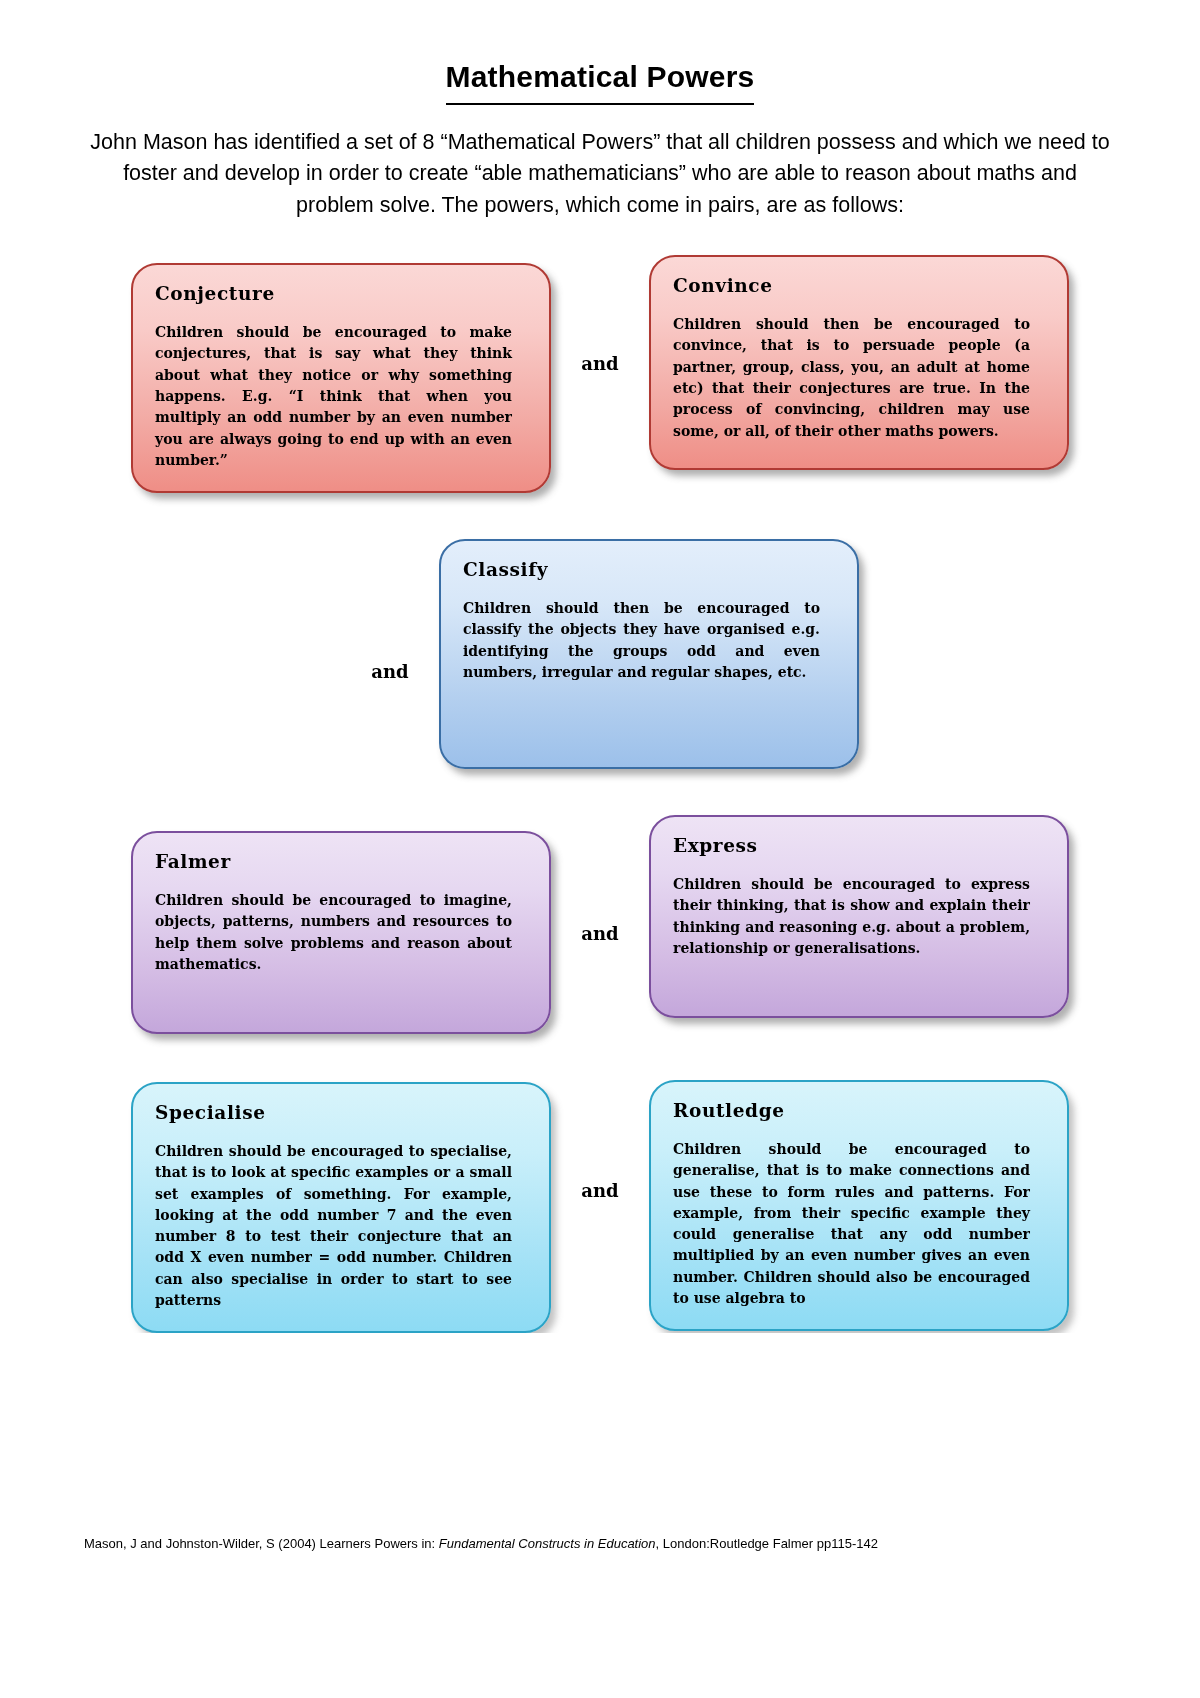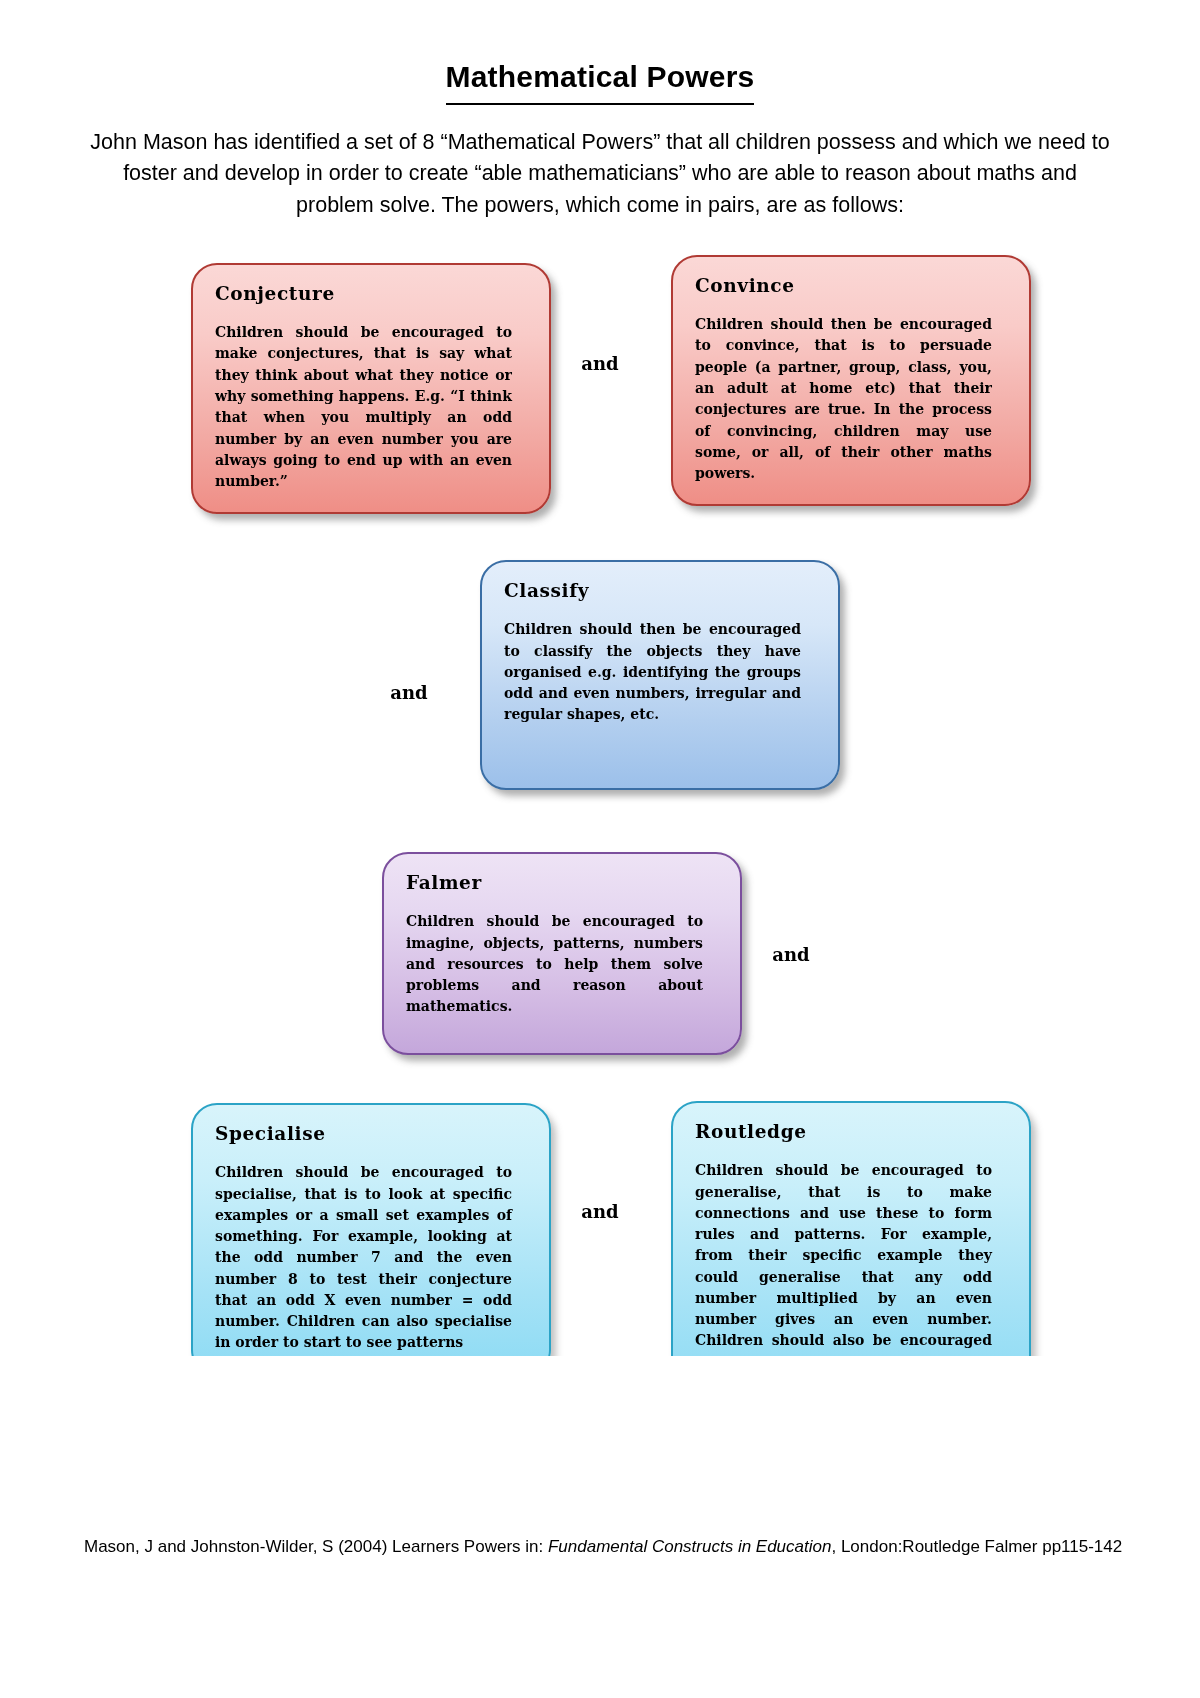--- a/index.html
+++ b/index.html
@@ -54,28 +54,27 @@
   .row {
     position: relative;
     display: flex;
     align-items: flex-start;
     justify-content: center;
     margin-bottom: 46px;
   }
 
   .card {
     position: relative;
-    width: 360px;
+    width: 420px;
     box-sizing: border-box;
     border-radius: 26px;
     border-style: solid;
     border-width: 2px;
     padding: 18px 37px 20px 22px;
     box-shadow: 5px 6px 7px rgba(80,80,80,0.45);
-    margin-left: 22px;
   }
   .card-title {
     font-family: "DejaVu Serif", serif;
     font-weight: bold;
     font-size: 18.5px;
     letter-spacing: 0.6px;
     margin-bottom: 18px;
   }
   .card-body {
     font-family: "DejaVu Serif", serif;
@@ -140,21 +139,21 @@
     margin-bottom: 0;
   }
   .row-4 .card { box-shadow: 5px 6px 7px rgba(80,80,80,0.35); }
 
   
   .footer {
     position: absolute;
     left: 84px;
     right: 60px;
     top: 1516px;
-    font-size: 17px;
+    font-size: 13px;
     line-height: 1.3;
   }
   .footer i { font-style: italic; }
 </style>
 </head>
 <body>
 
 <div class="page">
 
   <h1 class="title"><span>Mathematical Powers</span></h1>
@@ -182,20 +181,24 @@
         <div class="card-body">Children should then be encouraged to classify the objects they have organised e.g. identifying the groups odd and even numbers, irregular and regular shapes, etc.</div>
       </div>
     </div>
 
     <div class="row row-3">
       <div class="card purple left">
         <div class="card-title">Falmer</div>
         <div class="card-body">Children should be encouraged to imagine, objects, patterns, numbers and resources to help them solve problems and reason about mathematics.</div>
       </div>
       <div class="and">and</div>
+      <div class="card purple right">
+        <div class="card-title">Express</div>
+        <div class="card-body">Children should be encouraged to express their thinking, that is show and explain their thinking and reasoning e.g. about a problem, relationship or generalisations.</div>
+      </div>
     </div>
 
     <div class="row row-4">
       <div class="card cyan left">
         <div class="card-title">Specialise</div>
         <div class="card-body">Children should be encouraged to specialise, that is to look at specific examples or a small set examples of something. For example, looking at the odd number 7 and the even number 8 to test their conjecture that an odd X even number = odd number. Children can also specialise in order to start to see patterns</div>
       </div>
       <div class="and">and</div>
       <div class="card cyan right">
         <div class="card-title">Routledge</div>

